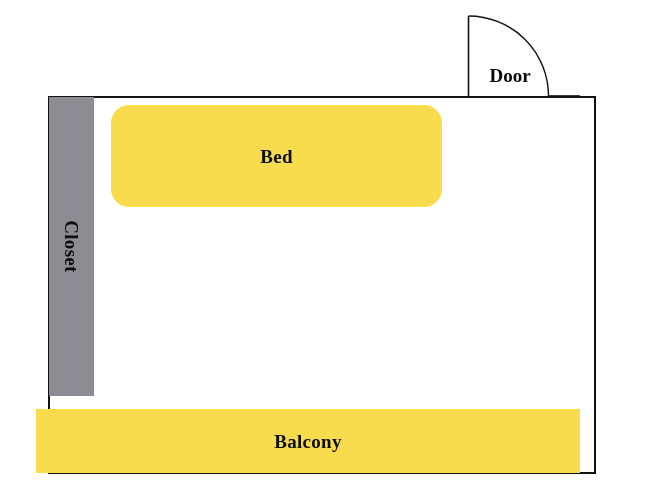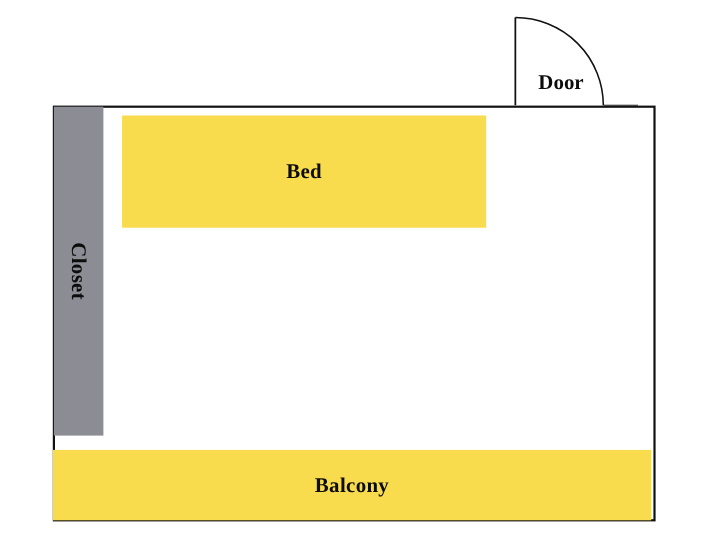--- a/index.html
+++ b/index.html
@@ -57,31 +57,32 @@
   #closet .block-label {
     transform: rotate(90deg);
     transform-origin: center center;
   }
 
   #bed {
     left: 111px;
     top: 105px;
     width: 331px;
     height: 102px;
+    border-radius: 18px;
   }
 
   #desk {
     left: 137px;
     top: 316px;
     width: 251px;
     height: 80px;
   }
 
   #balcony {
-    left: 48px;
+    left: 36px;
     top: 409px;
     width: 544px;
     height: 64px;
   }
 
   
   #door-group {
     position: absolute;
     left: 460px;
     top: 6px;

